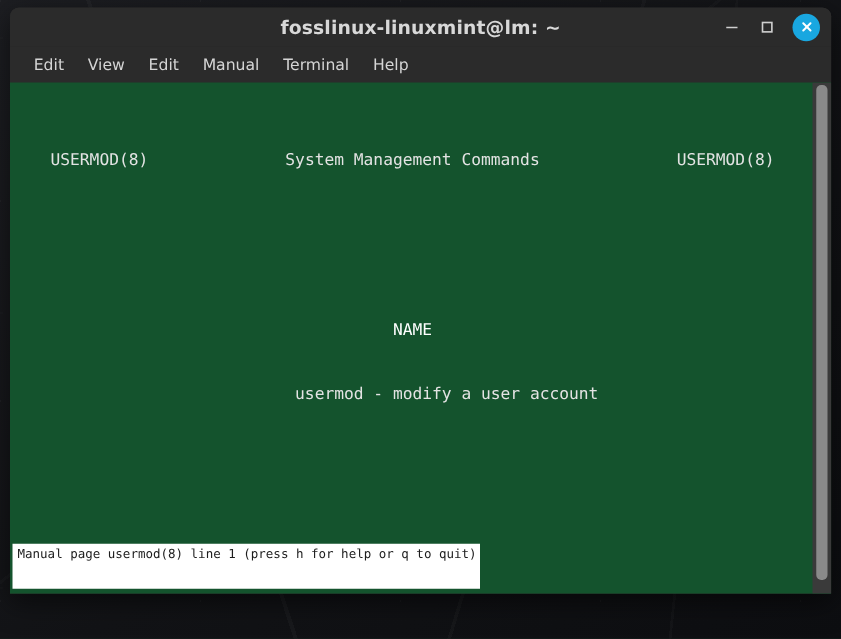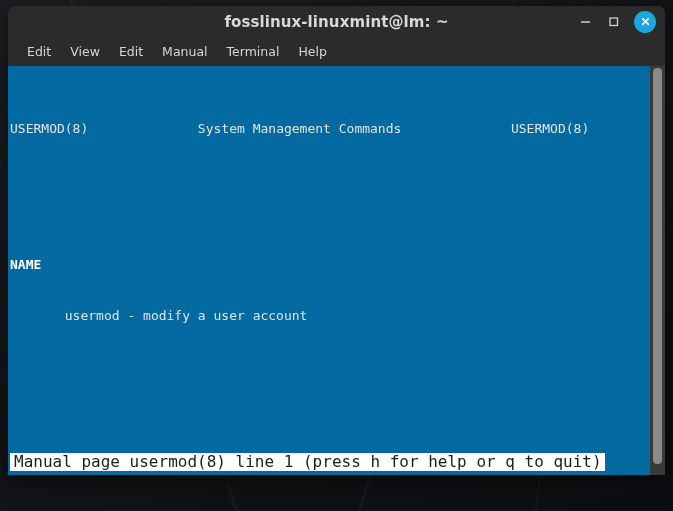--- a/index.html
+++ b/index.html
@@ -113,50 +113,51 @@
     border-radius: 3px;
     cursor: pointer;
     user-select: none;
     white-space: nowrap;
   }
 
   
   #terminal {
     flex: 1 1 auto;
     position: relative;
-    background: #0369a1;
-    overflow: hidden;
-    display: flex;
+    background: #14532d;
+    overflow: hidden;
+    display: flex;
+    text-align: center;
   }
   #term-text {
     flex: 1 1 auto;
     padding: 3px 0 0 2px;
     font-family: "DejaVu Sans Mono", monospace;
     font-size: 13px;
     line-height: 17px;
     color: #e3e3e3;
     white-space: pre;
     position: relative;
     overflow: hidden;
     cursor: text;
   }
   .tline { height: 17px; white-space: pre; }
-  .b { font-weight: bold; color: #ffffff; }
+  .b { font-weight: normal; color: #ffffff; }
 
   
   #status-line {
     position: absolute;
     left: 2px;
     bottom: 4px;
     background: #ffffff;
     color: #1d1d1d;
     font-family: "DejaVu Sans Mono", monospace;
-    font-size: 16px;
+    font-size: 10px;
     line-height: 18px;
-    padding: 0 3px 0 4px;
+    padding: 0 3px 18px 4px;
     white-space: pre;
   }
 
   
   #scrollbar {
     flex: 0 0 15px;
     background: #3a3a3a;
     position: relative;
     cursor: pointer;
   }

